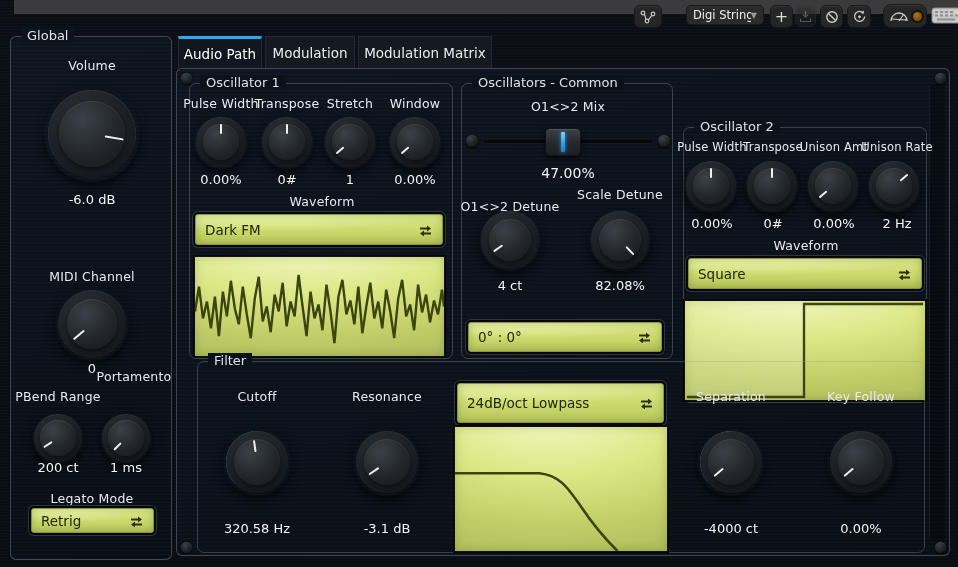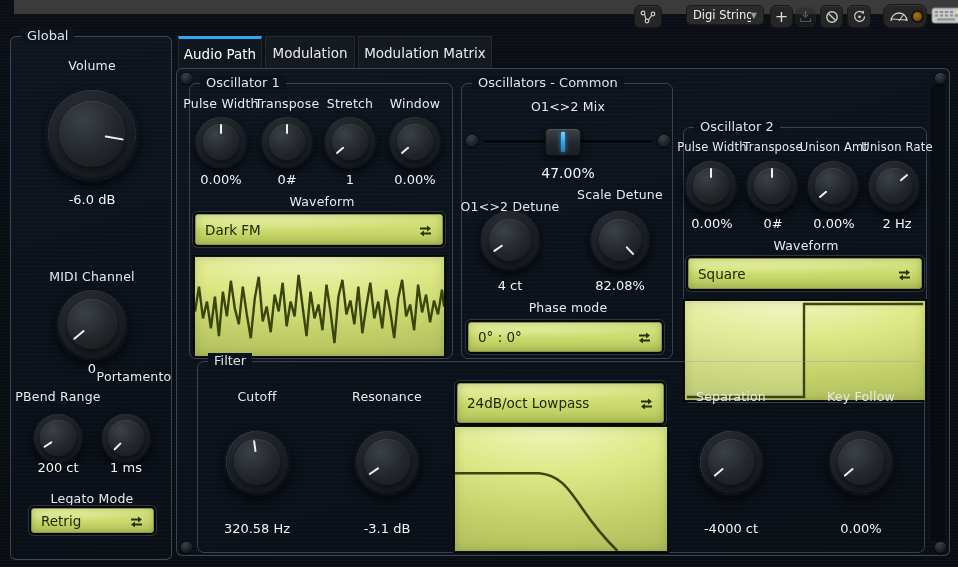--- a/index.html
+++ b/index.html
@@ -298,21 +298,20 @@
       <div class="knob" style="left:127px;top:125px;width:62px;height:62px;">
         <div class="ring"></div>
         <div class="arc" style="background:conic-gradient(from -135deg,#2ea6ef 0 270deg,transparent 0);"></div>
         <div class="body"></div>
           <div class="cap"></div>
         <div class="ptr" style="transform:rotate(137deg);"></div>
       </div>
       <div class="val" style="left:-6px;top:194px;width:108px;">4 ct</div>
       <div class="val" style="left:106px;top:194px;width:104px;">82.08%</div>
 
-      <div class="lbl" style="left:0;top:216px;width:212px;">Phase mode</div>
       <div class="lcd" style="left:6px;top:238px;width:194px;height:30px;">
         <span class="lcd-text">0° : 0°</span>
         <span class="swap">
           <svg width="15" height="12" viewBox="0 0 15 12">
               <path d="M2,3.5 h7 v-2 l4,3 -4,3 v-2 h-7 z M13,8.5 h-7 v-2 l-4,3 4,3 v-2 h7 z" fill="#2b3208"></path>
             </svg>
         </span>
       </div>
     </div>
 

